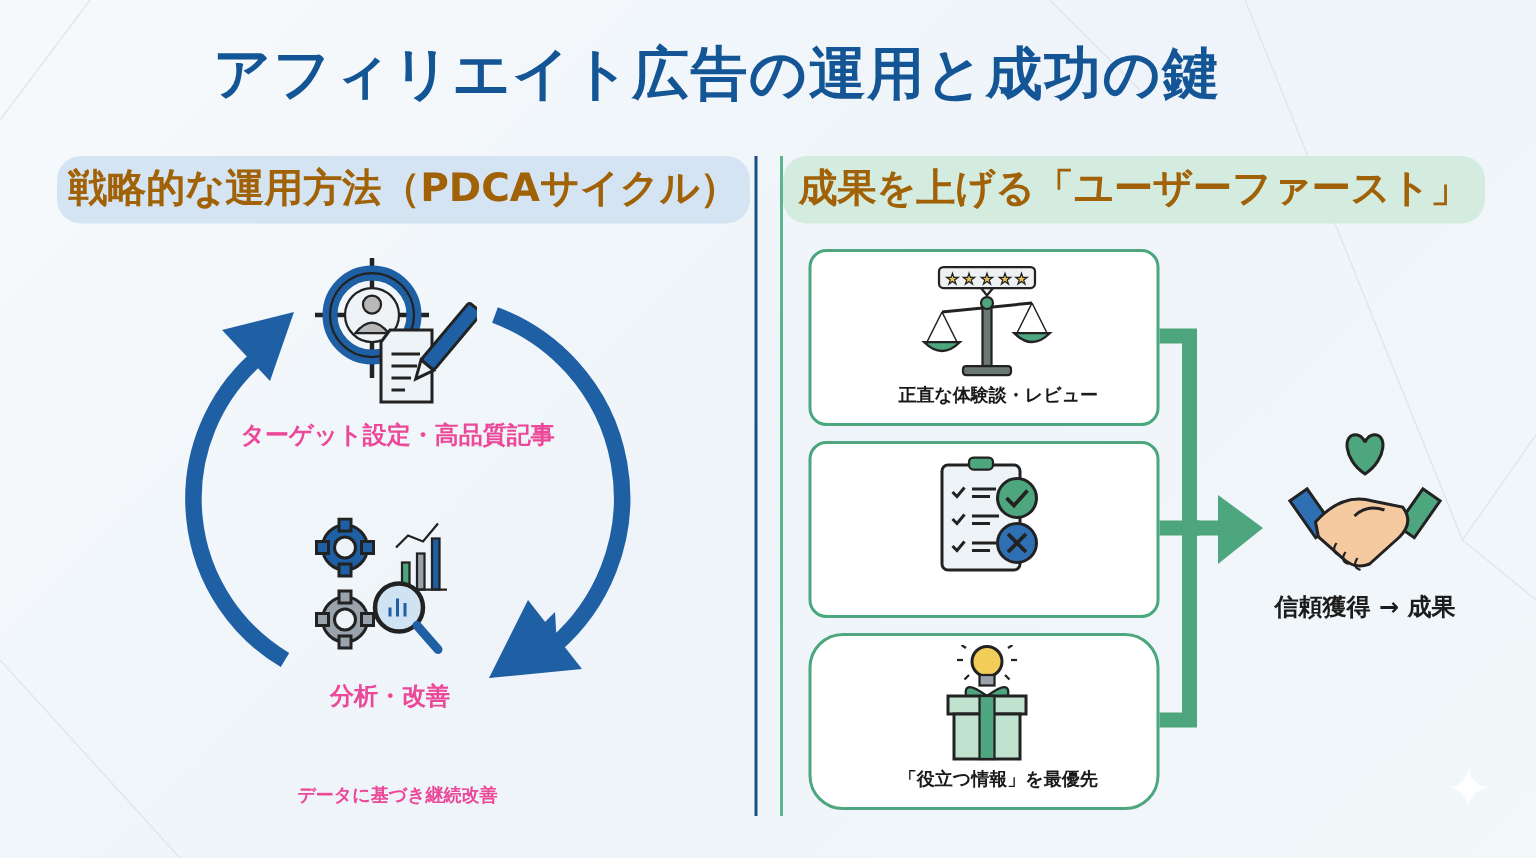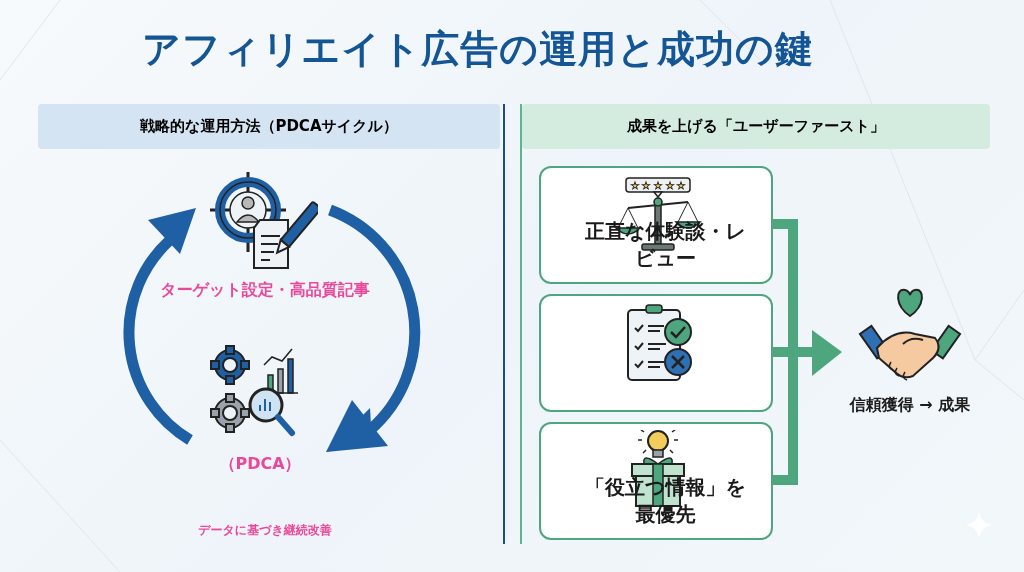--- a/index.html
+++ b/index.html
@@ -9,39 +9,39 @@
       font-family: "DejaVu Sans", "Liberation Sans", sans-serif;
       color: #1c1c1c;
     }
     .bg-lines { position: absolute; left: 0; top: 0; width: 1024px; height: 572px; pointer-events: none; }
     .title {
       position: absolute; left: 0; top: 24px; width: 956px; text-align: center;
       font-size: 38px; font-weight: bold; color: #145596; letter-spacing: 1px;
     }
     .section-header {
       position: absolute; top: 104px; height: 45px; line-height: 45px;
-      text-align: center; font-size: 15px; font-weight: bold; color: #000000;
-      border-radius: 4px;
+      text-align: center; font-size: 26px; font-weight: bold; color: #a16207;
+      border-radius: 16px;
     }
     .hdr-left { left: 38px; width: 462px; background: #d4e4f2; }
     .hdr-right { left: 522px; width: 468px; background: #d3ecdf; }
     .divider { position: absolute; top: 104px; height: 440px; width: 2px; }
     .div-blue { left: 503px; background: #1b4d86; }
     .div-green { left: 520px; background: #5bb58d; }
     .icon-box { position: absolute; }
     .lbl { position: absolute; text-align: center; font-weight: bold; font-size: 16px; color: #ec4899; }
 
     .card {
       position: absolute; left: 539px; width: 234px; height: 118px;
       background: #ffffff; border: 2.5px solid #4da67d; border-radius: 12px; box-sizing: border-box;
     }
     .card .card-icon { position: absolute; left: 67px; top: 6px; width: 100px; height: 80px; }
     .card .card-label {
       position: absolute; left: 0; right: 16px; bottom: 10px; text-align: center;
-      font-size: 20px; font-weight: bold; color: #1a1a1a; padding-left: 35px;
+      font-size: 12px; font-weight: bold; color: #1a1a1a; padding-left: 35px;
     }
     .connector { position: absolute; left: 0; top: 0; width: 1024px; height: 572px; pointer-events: none; }
     .result-icon { position: absolute; left: 855px; top: 288px; width: 110px; height: 100px; }
     .result-label { position: absolute; left: 830px; top: 395px; width: 160px; text-align: center; font-size: 16px; font-weight: bold; }
     .sparkle { position: absolute; left: 964px; top: 510px; width: 30px; height: 30px; }
   </style>
 </head>
 <body>
 
 <svg class="bg-lines" viewBox="0 0 1024 572">
@@ -123,21 +123,21 @@
   </g>
   <circle cx="56" cy="60" r="16" fill="#cfe3f3" stroke="#222" stroke-width="3"></circle>
   <g stroke="#1f5fa3" stroke-width="2">
       <line x1="50" y1="66" x2="50" y2="60"></line>
       <line x1="55" y1="66" x2="55" y2="54"></line>
       <line x1="60" y1="66" x2="60" y2="57"></line>
     </g>
   <line x1="68" y1="72" x2="82" y2="88" stroke="#1f5fa3" stroke-width="6" stroke-linecap="round"></line>
 </svg>
 <div class="lbl" style="left:190px; top:453px; width:140px; line-height:22px;">
-  <div>（PDCA）</div>
+  <div>分析・改善</div>
 </div>
 <div class="lbl" style="left:140px; top:522px; width:250px; font-size:12px;">データに基づき継続改善</div>
 
 <div class="card" style="top:166px;">
   <svg class="card-icon" viewBox="0 0 100 80">
     <rect x="18" y="4" width="64" height="14" rx="3" fill="#eef0f2" stroke="#222" stroke-width="1.5"></rect>
     <polygon points="46,18 54,18 50,23" fill="#eef0f2" stroke="#222" stroke-width="1.5"></polygon>
     <g fill="#e8c552" stroke="#222" stroke-width="0.8" font-size="10" text-anchor="middle">
       <text x="27" y="15">★</text>
         <text x="38" y="15">★</text>
@@ -177,21 +177,21 @@
     <circle cx="70" cy="30" r="13" fill="#4da67d" stroke="#222" stroke-width="2"></circle>
     <polyline points="63,30 68,35 77,25" fill="none" stroke="#222" stroke-width="2.5"></polyline>
     <circle cx="70" cy="60" r="13" fill="#2f6fb3" stroke="#222" stroke-width="2"></circle>
     <g stroke="#222" stroke-width="2.5">
         <line x1="64" y1="54" x2="76" y2="66"></line>
         <line x1="76" y1="54" x2="64" y2="66"></line>
       </g>
   </svg>
 </div>
 
-<div class="card" style="top:422px;">
+<div class="card" style="top:422px;border-radius:23px;">
   <svg class="card-icon" viewBox="0 0 100 80">
     <g stroke="#222" stroke-width="1.5">
         <line x1="34" y1="10" x2="30" y2="10"></line>
         <line x1="66" y1="10" x2="70" y2="10"></line>
         <line x1="36" y1="2" x2="33" y2="0"></line>
         <line x1="64" y1="2" x2="67" y2="0"></line>
         <line x1="38" y1="20" x2="35" y2="23"></line>
         <line x1="62" y1="20" x2="65" y2="23"></line>
       </g>
     <circle cx="50" cy="11" r="10" fill="#f3cd5a" stroke="#222" stroke-width="2"></circle>

